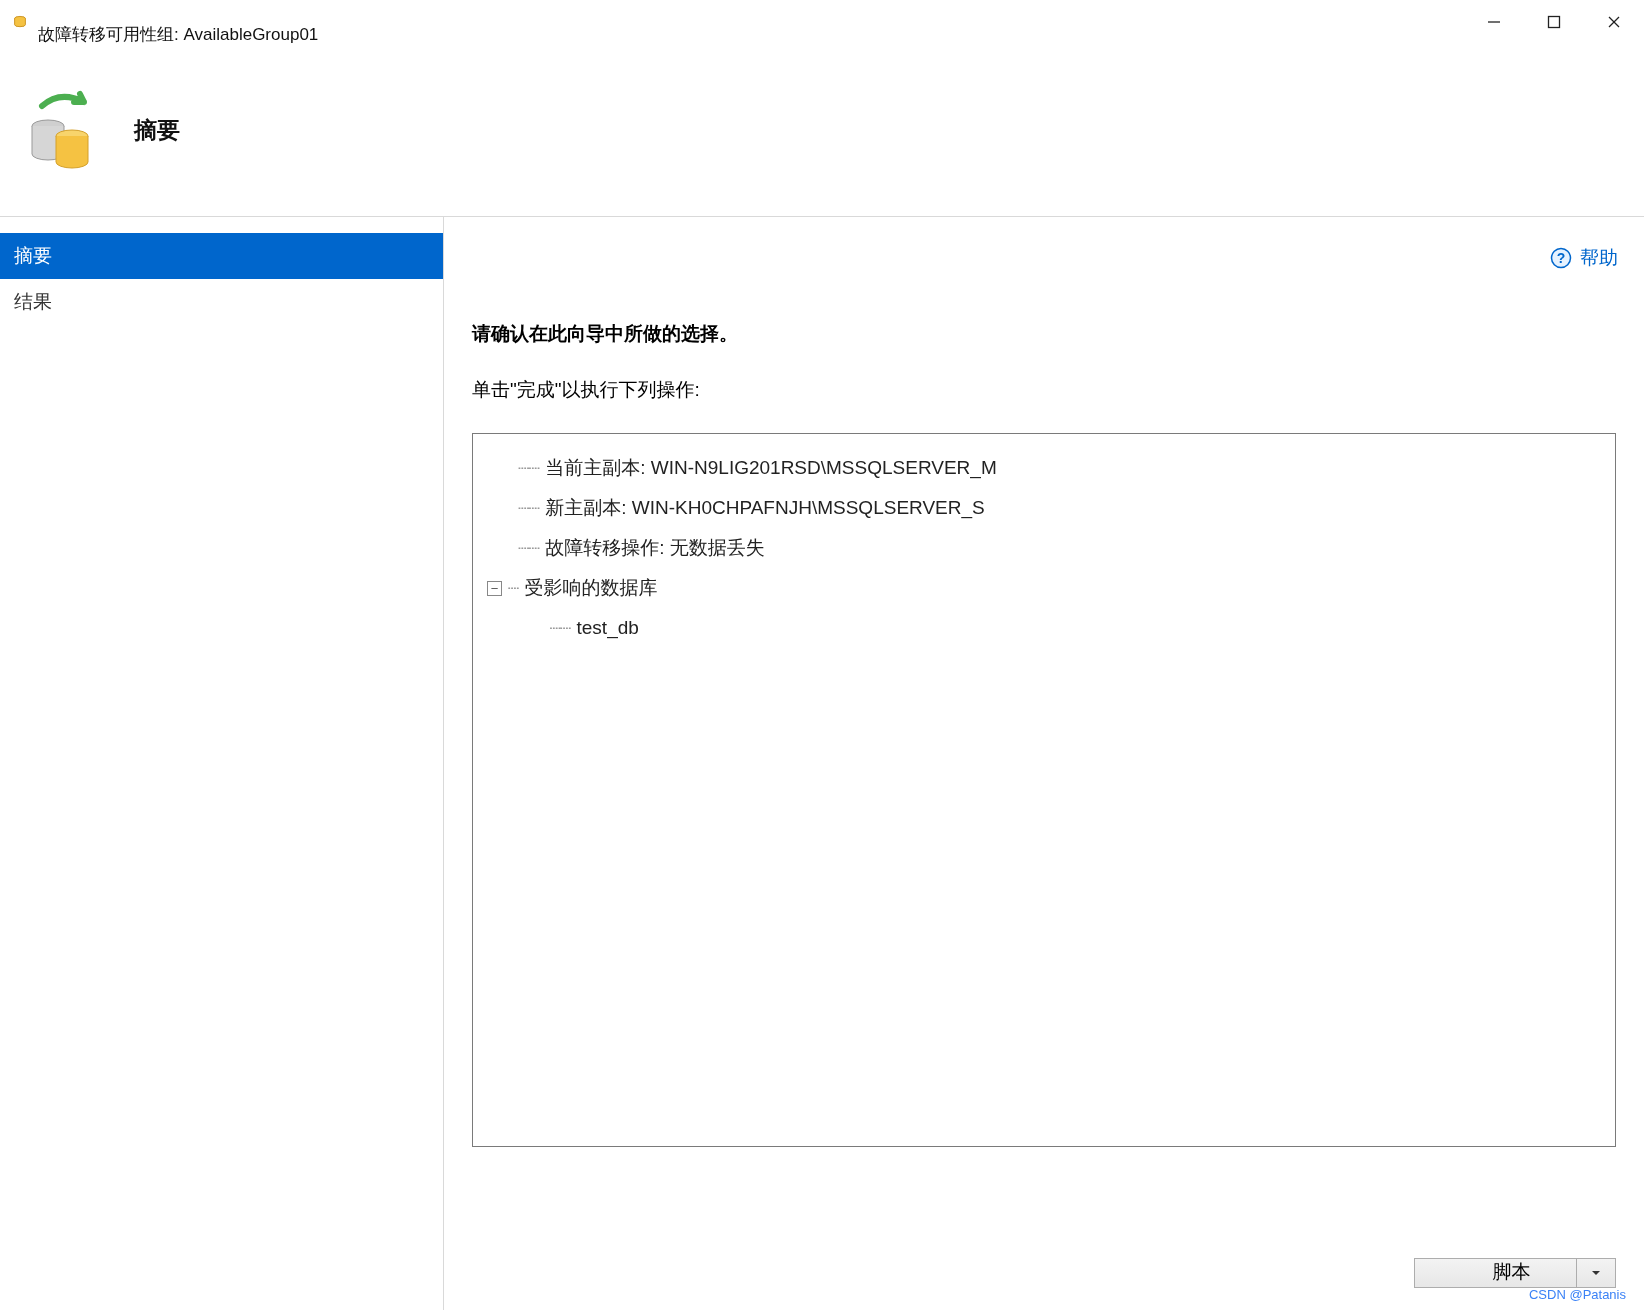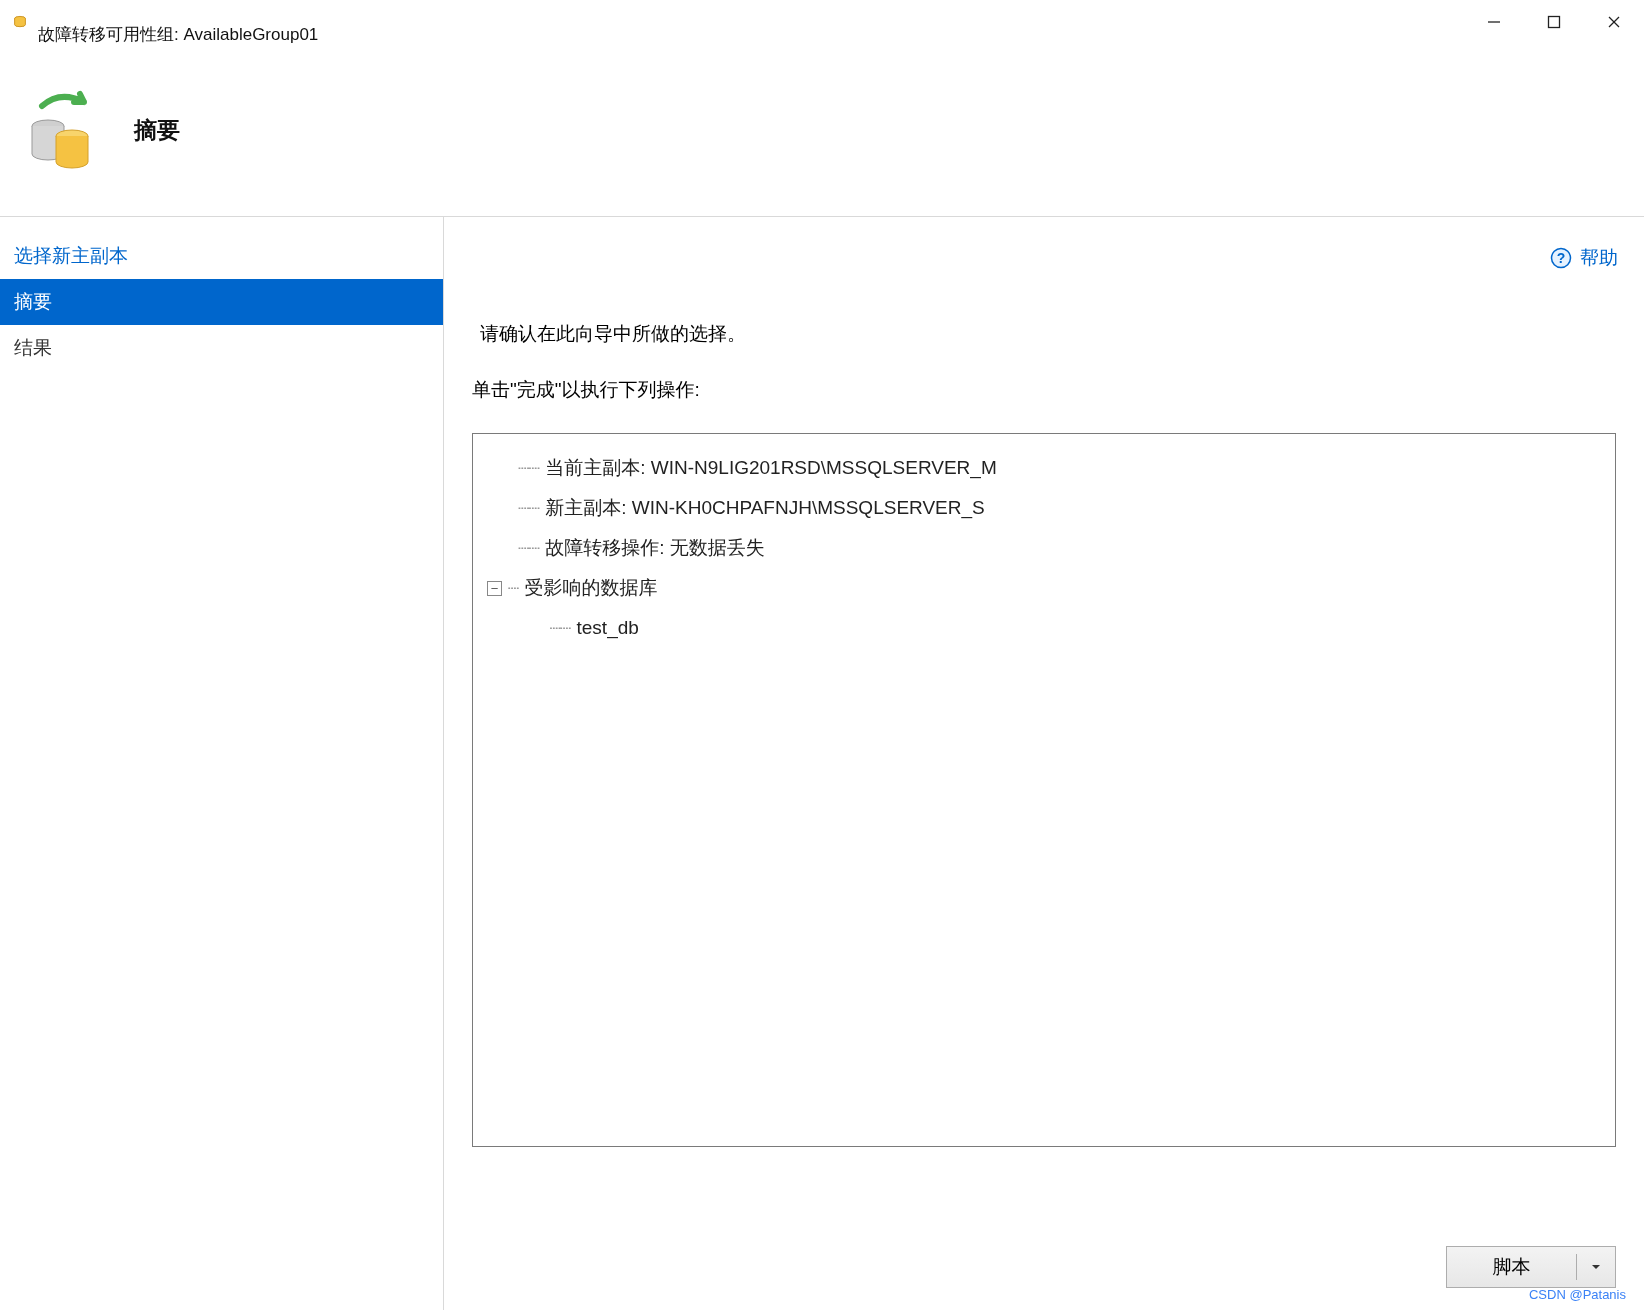--- a/index.html
+++ b/index.html
@@ -19,31 +19,31 @@
     
     .body { display: flex; height: calc(100% - 44px - 172px - 1px); }
     .sidebar { width: 444px; border-right: 1px solid #d9d9d9; padding-top: 16px; }
     .sidebar-item { padding: 10px 14px 10px 14px; font-size: 19px; color: #0066cc; cursor: pointer; }
     .sidebar-item.active { background: #0066cc; color: #fff; }
     .sidebar-item.plain { color: #333; cursor: default; }
     
     .content { flex: 1; padding: 24px 28px 0 28px; display: flex; flex-direction: column; position: relative; }
     .help { position: absolute; top: 28px; right: 26px; display: flex; align-items: center; gap: 8px; color: #0066cc; font-size: 19px; cursor: pointer; }
     .help-icon { width: 22px; height: 22px; }
-    .instruction1 { font-weight: normal; font-size: 19px; margin-top: 80px; margin-left: 8px; }
+    .instruction1 { font-weight: bold; font-size: 19px; margin-top: 80px; }
     .instruction2 { font-size: 19px; margin-top: 30px; }
     
     .treebox { border: 1px solid #7a7a7a; margin-top: 30px; height: 714px; padding: 14px 14px; font-size: 19px; color: #222; overflow: auto; }
     .tree-row { display: flex; align-items: center; height: 40px; }
     .tree-conn { color: #999; font-family: monospace; white-space: pre; letter-spacing: -1px; }
     .tree-exp { width: 15px; height: 15px; border: 1px solid #888; display: inline-flex; align-items: center; justify-content: center; font-size: 13px; line-height: 1; color: #555; margin: 0 6px 0 0; background: #fff; cursor: pointer; }
     .tree-label { margin-left: 6px; }
     
     .bottom-bar { position: absolute; right: 28px; bottom: 22px; display: flex; }
-    .script-btn { height: 42px; border: 1px solid #adadad; background: linear-gradient(#f3f3f3,#e7e7e7); display: flex; align-items: center; cursor: pointer; }
+    .script-btn { height: 30px; border: 1px solid #adadad; background: linear-gradient(#f3f3f3,#e7e7e7); display: flex; cursor: pointer; padding-left: 32px; }
     .script-main { width: 130px; text-align: center; font-size: 19px; border-right: 1px solid #adadad; }
     .script-dd { width: 38px; display: flex; align-items: center; justify-content: center; }
     
     .watermark { position: absolute; right: 18px; bottom: 8px; font-size: 13px; color: #3b82f6; }
   </style>
 </head>
 <body>
 
 <div class="titlebar">
   <span class="titlebar-icon">
@@ -81,21 +81,20 @@
       <ellipse cx="58" cy="52" rx="16" ry="6" fill="#f8d46b" stroke="#d4a02a"></ellipse>
       <path d="M42 52 v26 a16 6 0 0 0 32 0 v-26" fill="#f5c242" stroke="#d4a02a"></path>
     </svg>
   </span>
   <span class="header-title">摘要</span>
 </div>
 <div class="divider"></div>
 
 <div class="body">
   <div class="sidebar">
-    <div class="sidebar-item">选择新主副本</div>
     <div class="sidebar-item active">摘要</div>
     <div class="sidebar-item plain">结果</div>
   </div>
 
   <div class="content">
     <div class="help">
       <span class="help-icon">
         <svg viewBox="0 0 22 22" width="22" height="22">
           <circle cx="11" cy="11" r="9.5" fill="#e6f2ff" stroke="#0066cc" stroke-width="1.5"></circle>
           <text x="11" y="16" text-anchor="middle" font-size="14" fill="#0066cc" font-weight="bold">?</text>

